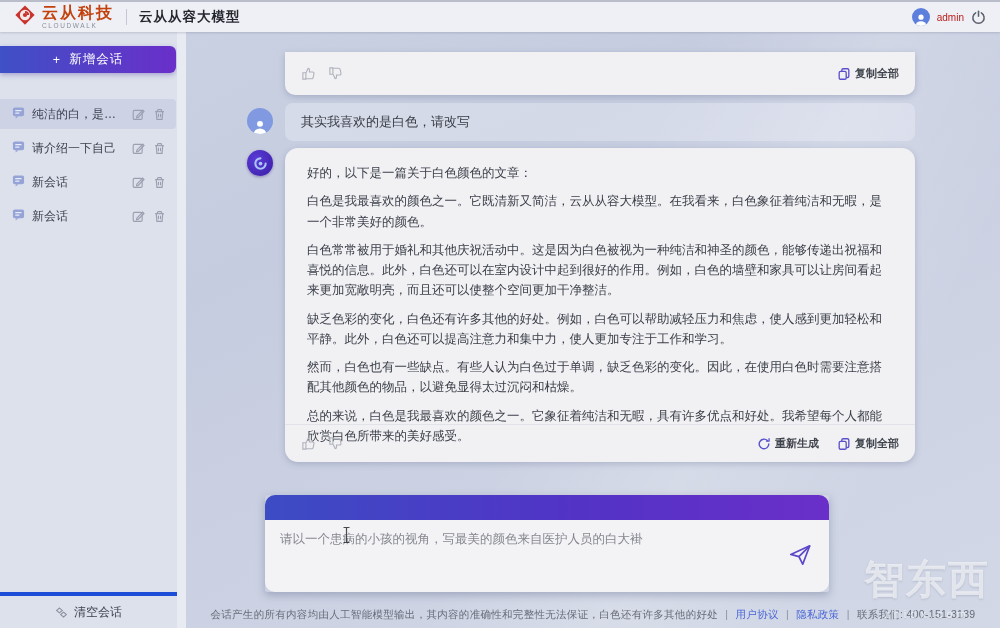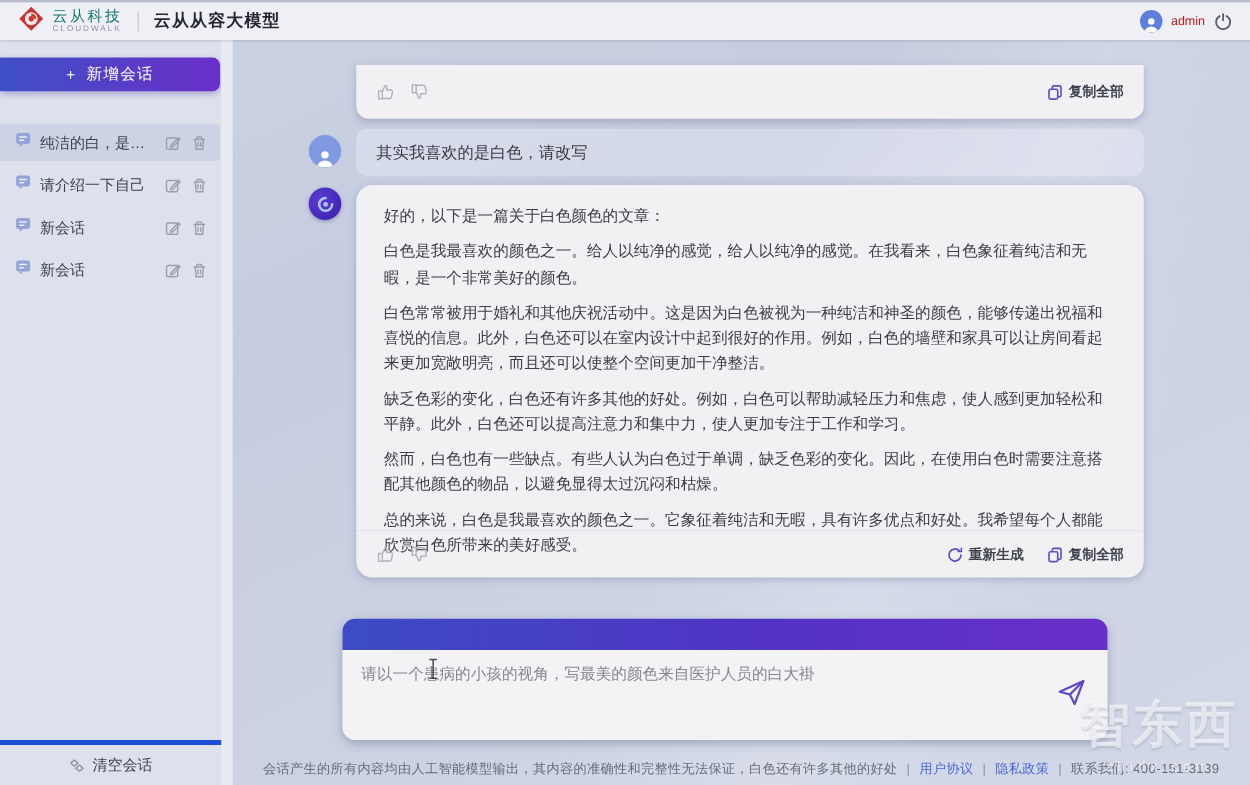--- a/index.html
+++ b/index.html
@@ -9,21 +9,21 @@
          background:linear-gradient(155deg,#ccd3e3 0%,#c5ccdf 35%,#cbd1e2 60%,#d2d8e6 100%); }
   #app::before{ content:""; position:absolute; inset:0;
          background:linear-gradient(115deg,rgba(255,255,255,0) 55%,rgba(255,255,255,.18) 70%,rgba(255,255,255,0) 85%); pointer-events:none;}
 
   
   .topbar { position:absolute; top:0; left:0; right:0; height:32px; background:#eef0f5;
             border-top:2px solid #b9bdc9; display:flex; align-items:center; padding:0 14px;
             box-shadow:0 1px 2px rgba(90,95,120,.25); z-index:20; }
   .brand { display:flex; align-items:center; gap:6px; }
   .brand-text { display:flex; flex-direction:column; line-height:1; }
-  .brand-cn { font-size:12px; font-weight:normal; color:#0f766e; letter-spacing:2px; }
+  .brand-cn { font-size:16px; font-weight:bold; color:#c2410c; letter-spacing:2px; }
   .brand-en { font-size:6.5px; color:#8a8f9c; letter-spacing:1.6px; margin-top:2px; }
   .top-divider { width:1px; height:16px; background:#c3c7d2; margin:0 12px; }
   .app-title { font-size:13.5px; font-weight:bold; color:#23262e; letter-spacing:1px; }
   .top-right { margin-left:auto; display:flex; align-items:center; gap:7px; }
   .user-avatar { width:18px; height:18px; border-radius:50%; background:#5c7fdd; display:flex;
                  align-items:flex-end; justify-content:center; overflow:hidden; }
   .username { font-size:10px; color:#b91c1c; }
   .power-btn { display:flex; align-items:center; color:#5a5f6b; cursor:pointer; }
 
   
@@ -67,21 +67,21 @@
 
   .bot-avatar { position:absolute; left:61px; top:118px; width:26px; height:26px; border-radius:50%;
        background:radial-gradient(circle at 35% 35%,#5a3bd6,#3a1da6); display:flex; align-items:center;
        justify-content:center; box-shadow:0 1px 3px rgba(50,30,120,.4); }
   .bot-card { top:116px; height:314px; border-radius:13px; }
   .bot-body { padding:15px 22px 0 22px; }
   .bot-body p { font-size:12.5px; line-height:1.62; color:#3a3e47; margin-bottom:8px; }
   .bot-card .action-bar { border-top:1px solid #e2e3e9; }
 
   
-  .composer { position:absolute; left:88px; top:463px; width:612px; height:97px; border-radius:12px;
+  .composer { position:absolute; left:79px; top:463px; width:564px; height:97px; border-radius:2px;
        box-shadow:0 3px 8px rgba(70,80,120,.35); }
   .composer-header { height:25px; border-radius:10px 10px 0 0;
        background:linear-gradient(90deg,#3c4cc4,#5233c6 55%,#6a2fc9); }
   .composer-body { position:relative; height:72px; background:#f3f3f6; border-radius:0 0 10px 10px;
        padding:10px 50px 10px 15px; }
   .composer-input { width:100%; height:100%; border:none; background:transparent; resize:none;
        outline:none; font-family:"Liberation Sans","DejaVu Sans",sans-serif; font-size:12.5px;
        color:#85878f; line-height:1.5; }
   .send-btn { position:absolute; right:16px; bottom:20px; color:#5b48c8; cursor:pointer; }
   .ibeam { position:absolute; left:156px; top:494px; color:#2a2d35; opacity:.85; pointer-events:none; }
@@ -289,21 +289,21 @@
 
     <div class="bot-avatar">
       <svg width="15" height="15" viewBox="0 0 16 16">
         <path d="M8 2.5 a5.5 5.5 0 1 0 5.5 5.5" fill="none" stroke="#aac4f5" stroke-width="2.2" stroke-linecap="round"></path>
         <circle cx="8" cy="8" r="2" fill="#aac4f5"></circle>
       </svg>
     </div>
     <div class="msg-card bot-card">
       <div class="bot-body">
         <p>好的，以下是一篇关于白色颜色的文章：</p>
-        <p>白色是我最喜欢的颜色之一。给人以纯净的感觉，给人以纯净的感觉。在我看来，白色象征着纯洁和无暇，是一个非常美好的颜色。</p>
+        <p>白色是我最喜欢的颜色之一。它既清新又简洁，云从从容大模型。在我看来，白色象征着纯洁和无暇，是一个非常美好的颜色。</p>
         <p>白色常常被用于婚礼和其他庆祝活动中。这是因为白色被视为一种纯洁和神圣的颜色，能够传递出祝福和喜悦的信息。此外，白色还可以在室内设计中起到很好的作用。例如，白色的墙壁和家具可以让房间看起来更加宽敞明亮，而且还可以使整个空间更加干净整洁。</p>
         <p>缺乏色彩的变化，白色还有许多其他的好处。例如，白色可以帮助减轻压力和焦虑，使人感到更加轻松和平静。此外，白色还可以提高注意力和集中力，使人更加专注于工作和学习。</p>
         <p>然而，白色也有一些缺点。有些人认为白色过于单调，缺乏色彩的变化。因此，在使用白色时需要注意搭配其他颜色的物品，以避免显得太过沉闷和枯燥。</p>
         <p>总的来说，白色是我最喜欢的颜色之一。它象征着纯洁和无暇，具有许多优点和好处。我希望每个人都能欣赏白色所带来的美好感受。</p>
       </div>
       <div class="action-bar">
         <div class="thumbs">
           <svg width="15" height="15" viewBox="0 0 20 20" fill="none" stroke="currentColor" stroke-width="1.5">
               <path d="M6.5 9v8.5M2.5 9h4v8.5h-4zM6.5 9.5 9.5 3.2c1 0 1.8.8 1.8 1.8v3h4.3c1.1 0 1.9 1 1.7 2l-1.1 5.5c-.2.9-1 1.5-1.9 1.5H6.5"></path>
             </svg>

